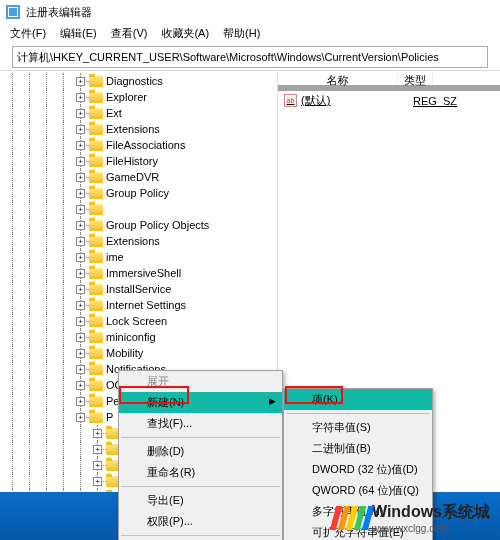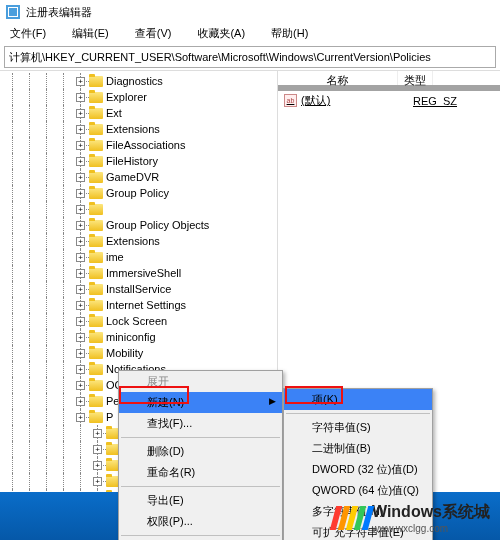--- a/index.html
+++ b/index.html
@@ -3,24 +3,24 @@
   <meta charset="utf-8">
   <style>
     * { margin: 0; padding: 0; box-sizing: border-box; font-family: "Microsoft YaHei", "SimSun", sans-serif; }
     body { width: 500px; height: 540px; background: #fff; overflow: hidden; position: relative; font-size: 11px; }
     
     .titlebar { height: 24px; display: flex; align-items: center; padding: 0 6px; background: #fff; }
     .titlebar .app-icon { width: 14px; height: 14px; margin-right: 6px; background: #4a9edd; display: inline-block; position: relative; }
     .titlebar .app-icon::before { content: ""; position: absolute; inset: 2px; background: #fff; }
     .titlebar .app-icon::after { content: ""; position: absolute; left: 3px; top: 3px; right: 3px; bottom: 3px; background: #4a9edd; }
     
-    .menubar { height: 20px; display: flex; padding: 0 4px; gap: 14px; }
+    .menubar { height: 20px; display: flex; padding: 0 4px; gap: 2px; }
     .menubar span { padding: 2px 6px; cursor: default; }
     
-    .addressbar { height: 22px; border: 1px solid #aaa; margin: 2px 4px; padding: 2px 4px; display: flex; align-items: center; background: #fff; }
+    .addressbar { height: 22px; border: 1px solid #aaa; margin: 2px 12px; padding: 2px 4px; display: flex; align-items: center; background: #fff; }
     
     .content { display: flex; height: 430px; border-top: 1px solid #ddd; position: relative; }
     
     .tree { width: 278px; border-right: 1px solid #ddd; overflow: hidden; position: relative; padding-top: 2px; }
     .tree-inner { padding-left: 4px; }
     .tree-item { display: flex; align-items: center; height: 16px; white-space: nowrap; }
     .tree-indent { display: inline-block; width: 17px; height: 16px; position: relative; flex-shrink: 0; }
     .tree-line-v { position: absolute; left: 8px; top: 0; bottom: 0; border-left: 1px dotted #888; }
     .tree-line-h { position: absolute; left: 8px; top: 8px; width: 9px; border-top: 1px dotted #888; }
     .tree-expand { width: 9px; height: 9px; border: 1px solid #888; background: #fff; position: absolute; left: 4px; top: 4px; font-size: 8px; line-height: 7px; text-align: center; color: #000; }
@@ -30,21 +30,21 @@
     .right-pane { flex: 1; }
     .right-header { display: flex; height: 20px; border-bottom: 6px solid #a3a3a3; text-align: center; }
     .right-header > div { padding: 2px 6px; border-right: 1px solid #eee; }
     .right-header > div:first-child { width: 120px; }
     .right-row { display: flex; padding: 2px 6px; align-items: center; text-decoration: underline; }
     .right-row .val-icon { width: 13px; height: 13px; margin-right: 4px; border: 1px solid #c88; background: #fee; font-size: 7px; display: flex; align-items: center; justify-content: center; color: #a44; }
     .right-row .name-col { width: 112px; }
     
     .context-menu { position: absolute; background: #f0f0f0; border: 1px solid #a0a0a0; box-shadow: 2px 2px 4px rgba(0,0,0,0.3); font-size: 11px; z-index: 100; }
     .context-menu .mi { padding: 3px 20px 3px 28px; white-space: nowrap; position: relative; }
-    .context-menu .mi.hover { background: #3b82f6; }
+    .context-menu .mi.hover { background: #14b8a6; }
     .context-menu .mi.disabled { color: #888; text-decoration: underline; }
     .context-menu .sep { height: 1px; background: #c0c0c0; margin: 3px 2px; }
     .context-menu .arrow { position: absolute; right: 6px; top: 4px; font-size: 9px; }
     
     .menu1 { left: 118px; top: 370px; width: 165px; }
     .menu2 { left: 283px; top: 388px; width: 150px; }
     
     .red-box { position: absolute; border: 2px solid #e11; pointer-events: none; z-index: 200; }
     .red1 { left: 119px; top: 386px; width: 70px; height: 18px; }
     .red2 { left: 285px; top: 386px; width: 58px; height: 18px; }

